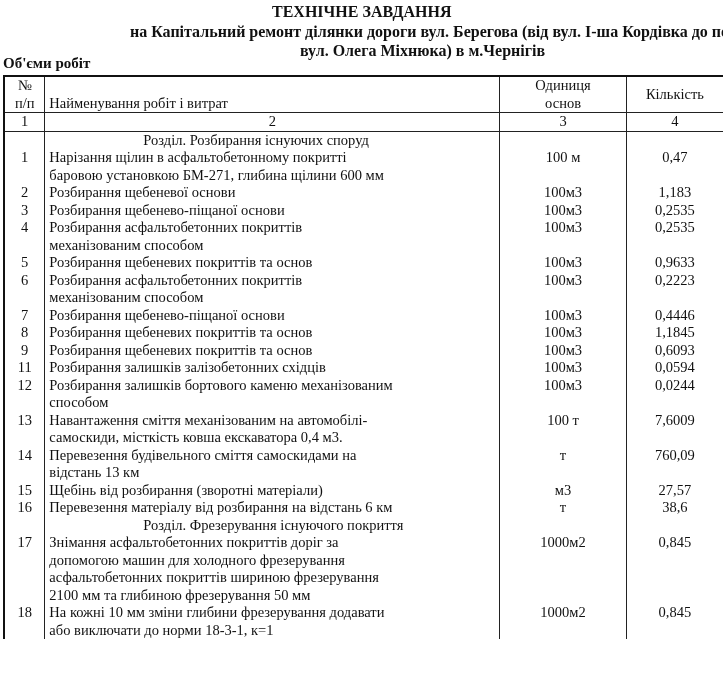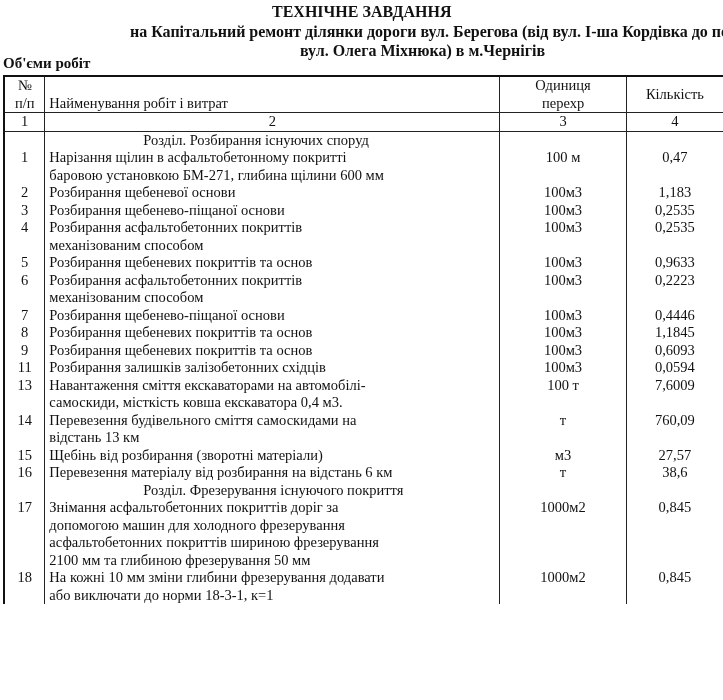--- a/index.html
+++ b/index.html
@@ -39,21 +39,21 @@
 <table class="main">
   <thead>
     <tr>
       <th class="c1">
         <div>№</div>
         <div>п/п</div>
       </th>
       <th class="c2">Найменування робіт і витрат</th>
       <th class="c3">
         <div>Одиниця</div>
-        <div>перехр</div>
+        <div>основ</div>
       </th>
       <th class="c4">Кількість</th>
     </tr>
     <tr class="numrow">
       <td class="c1">1</td>
       <td class="c2">2</td>
       <td class="c3">3</td>
       <td class="c4">4</td>
     </tr>
   </thead>
@@ -141,23 +141,32 @@
       </tr>
       <tr>
         <td class="c1">11</td>
         <td class="c2">
           <div>Розбирання залишків залізобетонних східців</div>
         </td>
         <td class="c3">100м3</td>
         <td class="c4">0,0594</td>
       </tr>
       <tr>
+        <td class="c1">12</td>
+        <td class="c2">
+          <div>Розбирання залишків бортового каменю механізованим</div>
+          <div>способом</div>
+        </td>
+        <td class="c3">100м3</td>
+        <td class="c4">0,0244</td>
+      </tr>
+      <tr>
         <td class="c1">13</td>
         <td class="c2">
-          <div>Навантаження сміття екскаваторами на автомобілі-</div>
+          <div>Навантаження сміття механізованим на автомобілі-</div>
           <div>самоскиди, місткість ковша екскаватора 0,4 м3.</div>
         </td>
         <td class="c3">100 т</td>
         <td class="c4">7,6009</td>
       </tr>
       <tr>
         <td class="c1">14</td>
         <td class="c2">
           <div>Перевезення будівельного сміття самоскидами на</div>
           <div>відстань 13 км</div>

